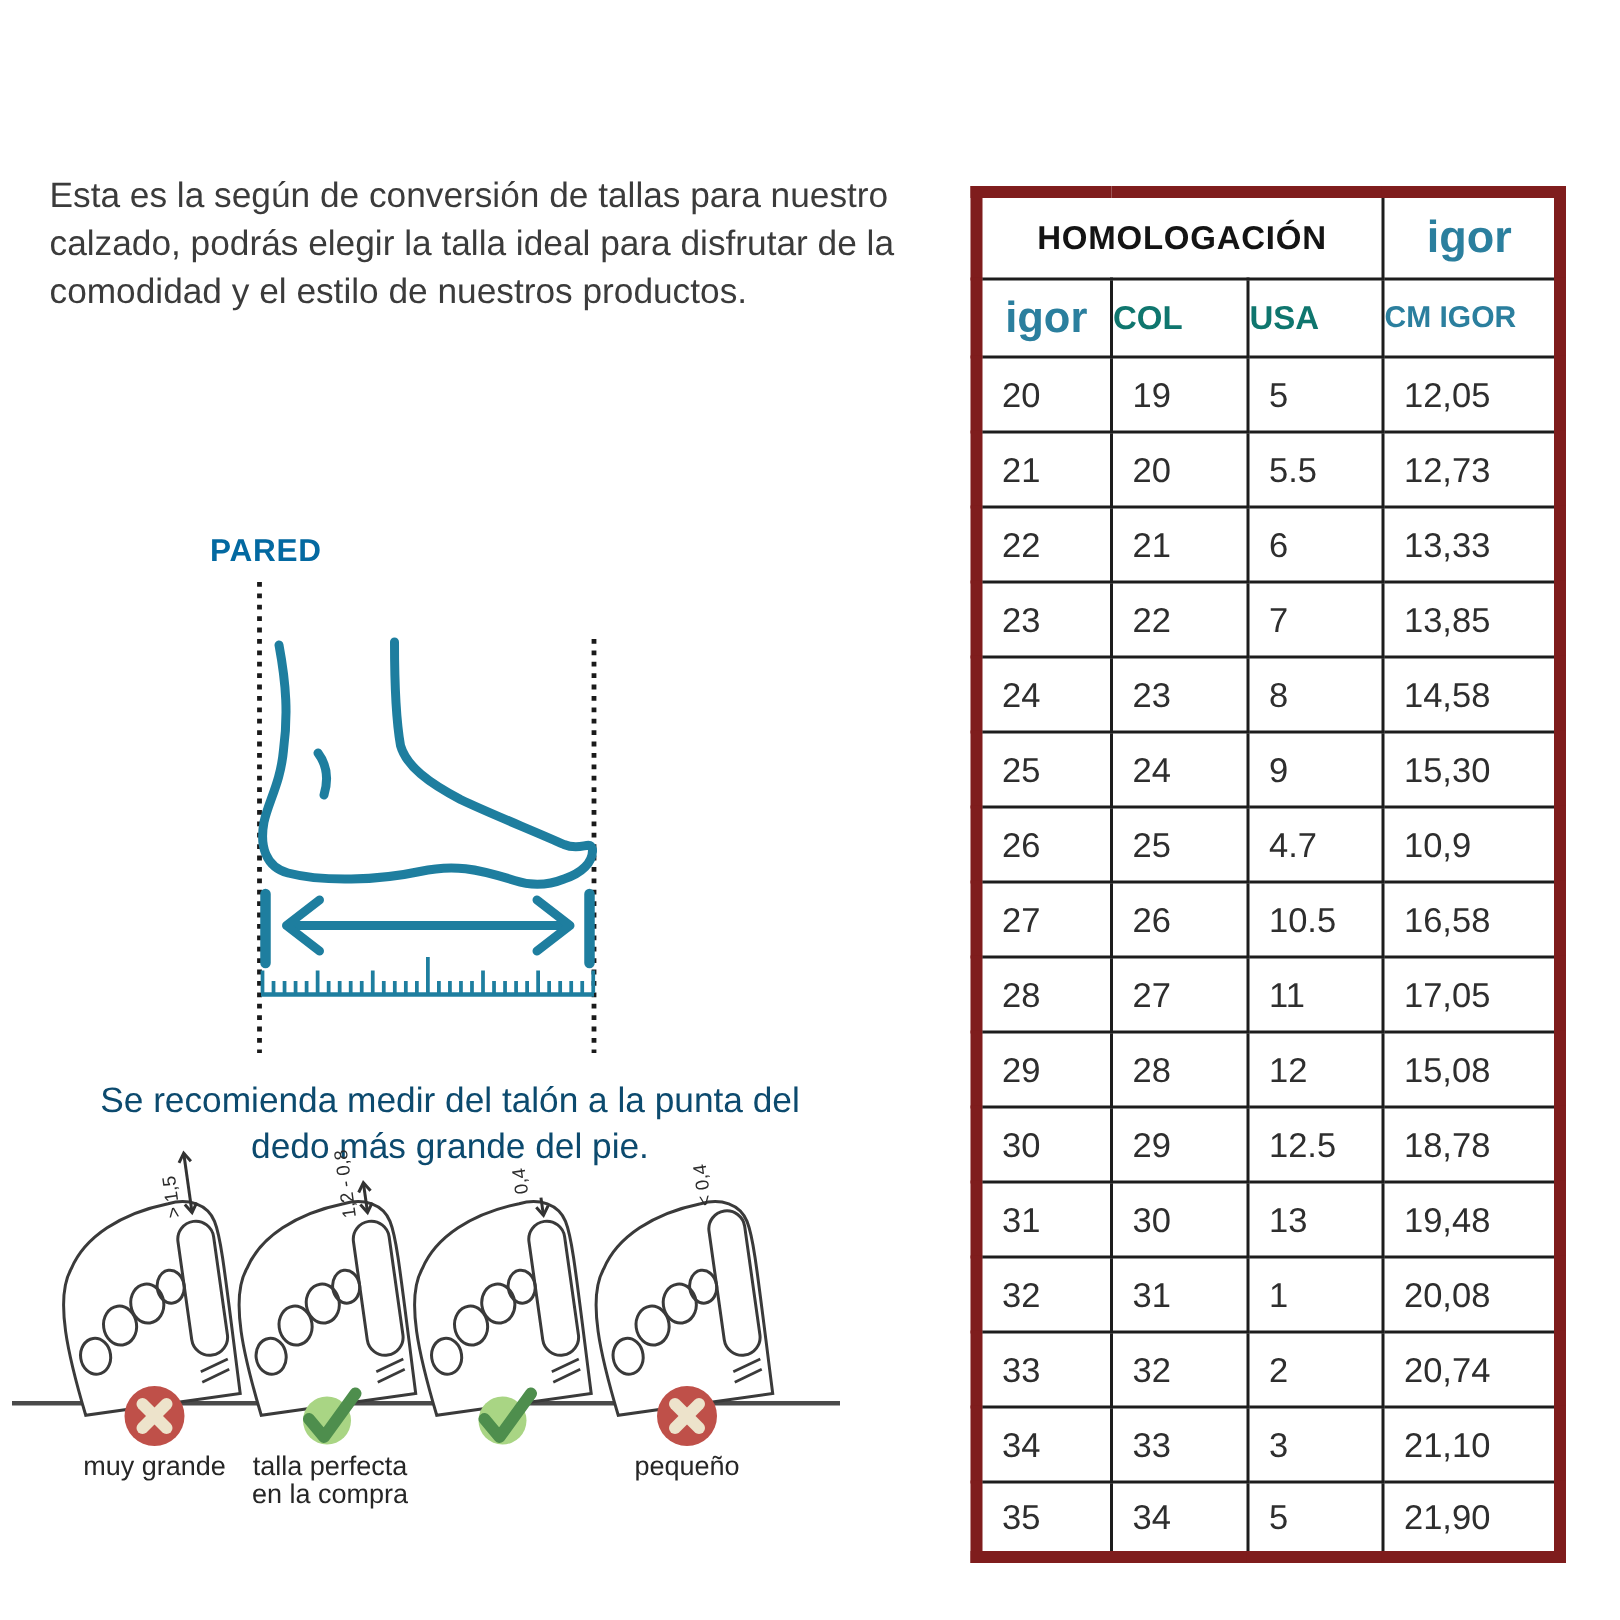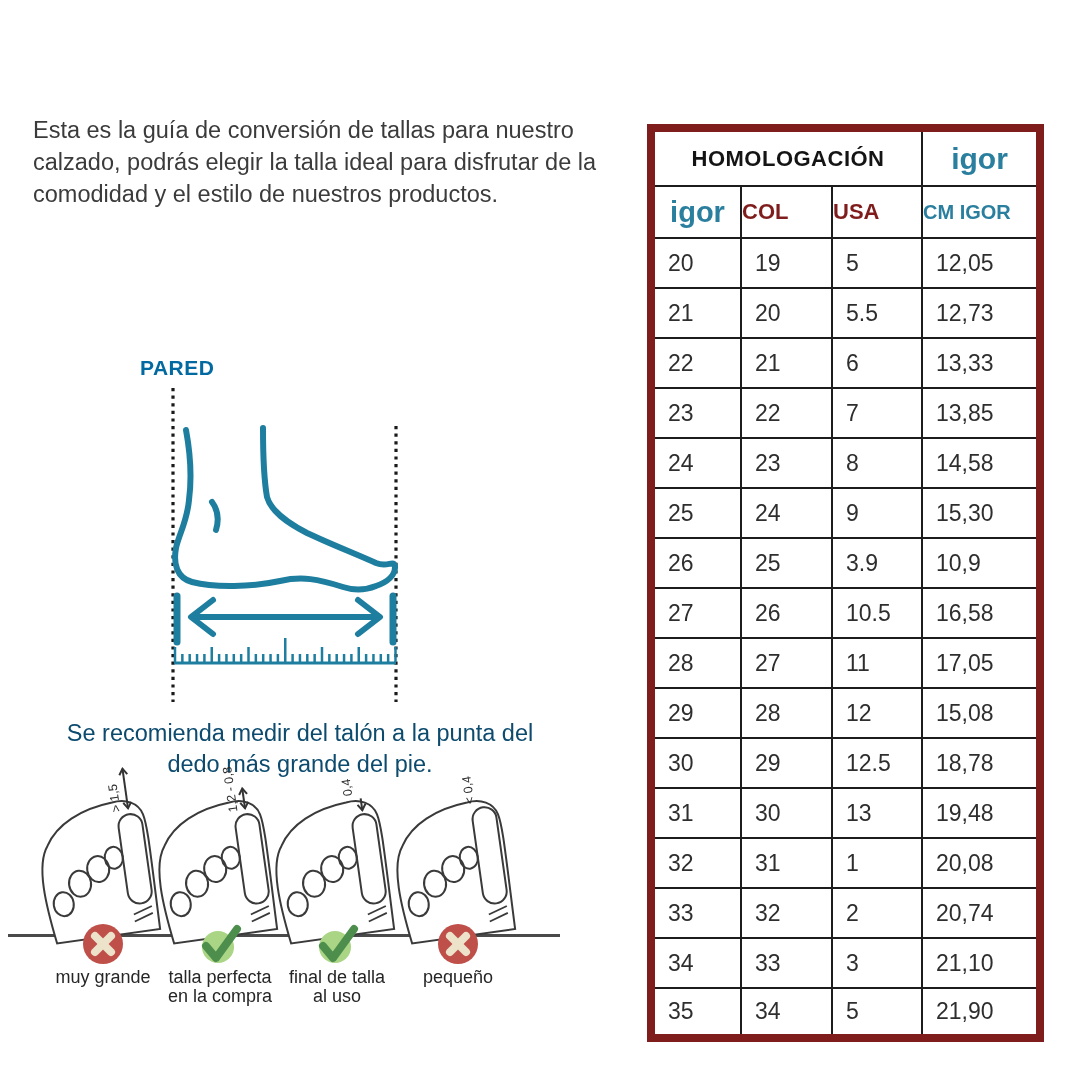--- a/index.html
+++ b/index.html
@@ -34,32 +34,32 @@
   .size-table-wrap { position:absolute; left:647px; top:124px; }
   table.size-table { border-collapse:collapse; table-layout:fixed; width:389px;
                      border:8px solid #7f1d1d; }
   table.size-table th, table.size-table td { border:2.5px solid #1c1c1c; padding:0; }
   .th-title { height:58px; font-size:22px; font-weight:bold; letter-spacing:.5px;
               text-align:center; color:#141414; }
   .brand-big { height:58px; text-align:center; font-size:30px; font-weight:600;
                color:#2b7f9e; text-transform:lowercase; }
   .th-brand { height:52px; text-align:center; font-size:29px; font-weight:600;
               color:#2b7f9e; text-transform:lowercase; }
-  .th-col { height:52px; font-size:22px; font-weight:bold; color:#7f1d1d;
+  .th-col { height:52px; font-size:22px; font-weight:bold; color:#0f766e;
             text-align:left; padding-left:13px; }
   .th-cm { height:52px; font-size:20px; font-weight:bold; color:#2b7f9e;
            text-align:left; padding-left:17px; }
   table.size-table td { height:50px; font-size:23px; color:#2e2e2e;
                         text-align:left; padding-left:13px; }
 </style>
 </head>
 <body>
 
 <div class="intro">
-  <p>Esta es la guía de conversión de tallas para nuestro calzado, podrás elegir la talla ideal para disfrutar de la comodidad y el estilo de nuestros productos.</p>
+  <p>Esta es la según de conversión de tallas para nuestro calzado, podrás elegir la talla ideal para disfrutar de la comodidad y el estilo de nuestros productos.</p>
 </div>
 
 <div class="diagram">
   <div class="wall-label">PARED</div>
   <svg width="430" height="352" viewBox="0 0 430 352">
 
     <line x1="73" y1="36" x2="73" y2="350" stroke="#1a1a1a" stroke-width="3.2" stroke-dasharray="3.2 4.4"></line>
     <line x1="296" y1="74" x2="296" y2="350" stroke="#1a1a1a" stroke-width="3.2" stroke-dasharray="3.2 4.4"></line>
 
     <g stroke="#1e7e9f" stroke-width="6" fill="none" stroke-linecap="round" stroke-linejoin="round">
@@ -191,22 +191,20 @@
           <line x1="107" y1="46" x2="107" y2="58"></line>
           <polyline points="103,52 107,58 111,52"></polyline>
         </g>
         <text transform="translate(99,42) rotate(-90)" font-size="12.5" fill="#2c2c2c" stroke="none">0,4</text>
       </g>
     </svg>
     <svg class="verdict-icon" viewBox="0 0 44 44">
       <circle cx="20" cy="25" r="16" fill="#a9d584"></circle>
       <path d="M8,24 L18,36 L39,7" stroke="#4e8e4d" stroke-width="8" fill="none" stroke-linecap="round" stroke-linejoin="round"></path>
     </svg>
-    <div class="fit-label">final de talla
-al uso</div>
   </div>
 
   <div class="fit-item" style="left:393px">
     <svg class="foot-svg" width="130" height="220" viewBox="0 -30 130 220">
       <g transform="rotate(-8 65 175)" stroke="#3a3a3a" fill="#ffffff" stroke-width="2">
         <path d="M 18,180 C 12,140 8,100 22,82 C 34,62 60,50 92,48 C 106,46 118,52 121,64 C 124,76 123,100 122,180 Z"></path>
         <ellipse cx="30" cy="142" rx="10" ry="12" fill="none"></ellipse>
         <ellipse cx="49" cy="124" rx="11" ry="13" fill="none"></ellipse>
         <ellipse cx="69" cy="112" rx="11" ry="13" fill="none"></ellipse>
         <ellipse cx="86" cy="103" rx="9" ry="11" fill="none"></ellipse>
@@ -280,21 +278,21 @@
         </tr>
         <tr>
           <td>25</td>
           <td>24</td>
           <td>9</td>
           <td>15,30</td>
         </tr>
         <tr>
           <td>26</td>
           <td>25</td>
-          <td>3.9</td>
+          <td>4.7</td>
           <td>10,9</td>
         </tr>
         <tr>
           <td>27</td>
           <td>26</td>
           <td>10.5</td>
           <td>16,58</td>
         </tr>
         <tr>
           <td>28</td>

